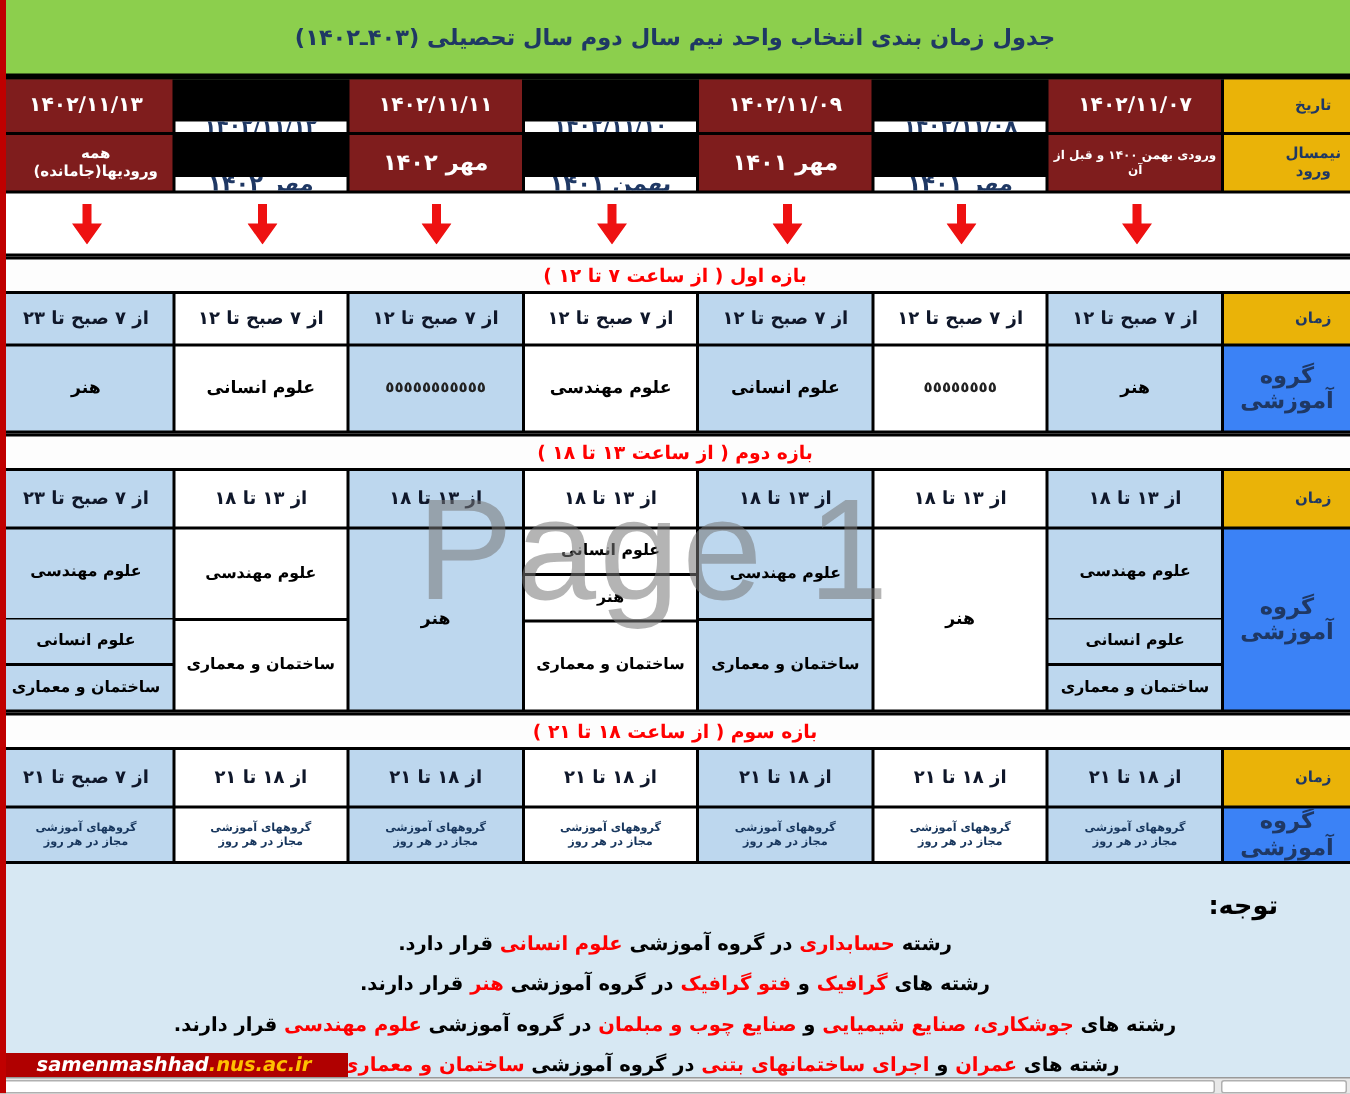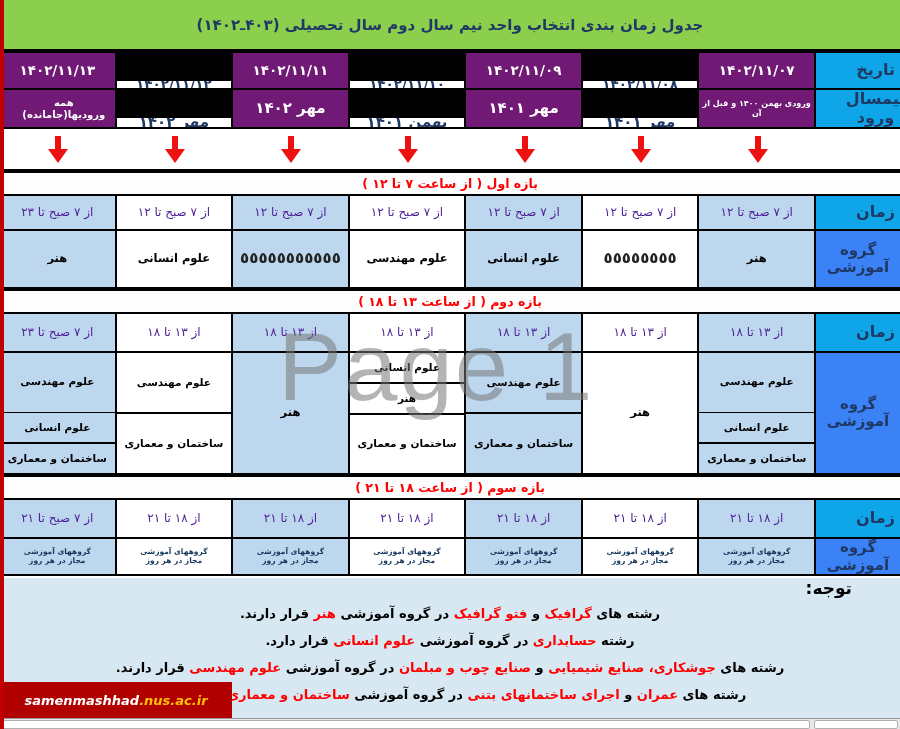--- a/index.html
+++ b/index.html
@@ -12,66 +12,66 @@
               display:flex;align-items:center;justify-content:center;direction:rtl;}
   .title-text{color:#1f3864;font-weight:bold;font-size:15px;}
 
   
   .tbl{background:#000;display:flex;flex-direction:column;gap:2px;border-bottom:2px solid #000;}
   .trow{display:grid;grid-template-columns:84px repeat(7,1fr);direction:rtl;gap:2px;background:#000;}
   .c{display:flex;align-items:center;justify-content:center;text-align:center;padding:1px 2px;
      overflow:hidden;line-height:1.15;}
   .wh{background:#fff;}
   .lb{background:#bdd7ee;}
-  .db{background:#701a75;}
-  .hdr{background:#0ea5e9;color:#1f3864;font-weight:bold;font-size:16px;padding-left:37px;}
+  .db{background:#7f1d1d;}
+  .hdr{background:#eab308;color:#1f3864;font-weight:bold;font-size:10px;padding-left:37px;}
   .hdrlb{background:#3b82f6;color:#1f3864;font-weight:bold;font-size:15px;}
 
   .h35{height:35px;}.h37{height:37px;}.h21{height:21px;}
   .h33{height:33px;}.h56{height:56px;}.h120{height:120px;}
 
   .date-cell{font-weight:bold;font-size:13.5px;}
   .db.date-cell,.db.sem-cell{color:#fff;}
   .wh.date-cell,.wh.sem-cell{color:#1f3864;margin-top:28px;}
   .sem-cell{font-weight:bold;font-size:15px;}
   .sem-small{font-size:8px;}
   .sem-med{font-size:10px;padding-left:15px;}
 
   .arrow-row{display:grid;grid-template-columns:84px repeat(7,1fr);direction:rtl;background:#fff;height:40px;}
   .arrow-cell{display:flex;align-items:center;justify-content:center;}
 
   .band{background:#fdfdfd;display:flex;align-items:center;justify-content:center;
         border-top:2px solid #000;direction:rtl;}
   .band-text{color:#f00;font-weight:bold;font-size:12.5px;}
 
-  .time-cell{font-weight:normal;font-size:12px;color:#4c1d95;}
+  .time-cell{font-weight:bold;font-size:12px;color:#0f172a;}
   .group-cell{font-weight:bold;font-size:11.5px;color:#000;}
-  .dots-cell{font-size:15px;letter-spacing:1px;color:#222;}
+  .dots-cell{font-size:10px;letter-spacing:1px;color:#222;}
 
   .stack{display:flex;flex-direction:column;background:#000;gap:1.5px;padding:0;}
   .sub{display:flex;align-items:center;justify-content:center;text-align:center;
        font-size:10.5px;font-weight:bold;color:#000;line-height:1.1;padding:0 2px;}
   .f1{flex:1;}.f2{flex:2;}
 
   .daily-cell{font-size:7.5px;font-weight:bold;color:#17365d;padding:0 17px;}
 
   
-  .notes{height:150px;background:#d7e8f3;direction:rtl;position:relative;padding-top:0;box-sizing:border-box;}
+  .notes{height:150px;background:#d7e8f3;direction:rtl;position:relative;padding-top:16px;box-sizing:border-box;}
   .notes-heading{font-size:17px;font-weight:bold;color:#000;margin:2px 48px 2px 0;text-align:right;}
   .note-line{text-align:center;font-size:13px;font-weight:bold;white-space:pre-wrap;
              line-height:27px;color:#000;}
   .note-line .red{color:#f00;}
 
   
   .watermark{position:absolute;top:312px;left:278px;font-size:96px;
              font-family:"Liberation Sans",sans-serif;color:rgba(118,118,118,0.55);
              z-index:5;letter-spacing:2px;pointer-events:none;}
 
   
-  .site-tag{position:absolute;left:0;bottom:11px;width:232px;height:36px;background:#b00000;
+  .site-tag{position:absolute;left:0;bottom:11px;width:232px;height:16px;background:#b00000;
             color:#fff;display:flex;align-items:center;justify-content:center;
             font-style:italic;font-weight:bold;font-size:13px;z-index:8;direction:ltr;}
   .site-tag .domain{color:#ffc000;}
 
   
   .scrollbar{position:absolute;bottom:0;left:0;width:900px;height:11px;background:#e8e8e8;
              border-top:1px solid #999;z-index:8;box-sizing:border-box;}
   .scroll-thumb{position:absolute;top:1px;left:2px;width:806px;height:7px;background:#fff;
                 border:1px solid #b0b0b0;border-radius:2px;}
   .scroll-right{position:absolute;top:1px;left:814px;width:82px;height:7px;background:#fff;
@@ -242,22 +242,22 @@
       <div class="c lb daily-cell">گروههای آموزشی مجاز در هر روز</div>
       <div class="c wh daily-cell">گروههای آموزشی مجاز در هر روز</div>
       <div class="c lb daily-cell">گروههای آموزشی مجاز در هر روز</div>
       <div class="c wh daily-cell">گروههای آموزشی مجاز در هر روز</div>
       <div class="c lb daily-cell">گروههای آموزشی مجاز در هر روز</div>
     </div>
   </div>
 
   <div class="notes">
     <div class="notes-heading">توجه:</div>
+    <div class="note-line"><span>رشته </span><span class="red">حسابداری</span><span> در گروه آموزشی </span><span class="red">علوم انسانی</span><span> قرار دارد.</span></div>
     <div class="note-line"><span>رشته های </span><span class="red">گرافیک</span><span> و </span><span class="red">فتو گرافیک</span><span> در گروه آموزشی </span><span class="red">هنر</span><span> قرار دارند.</span></div>
-    <div class="note-line"><span>رشته </span><span class="red">حسابداری</span><span> در گروه آموزشی </span><span class="red">علوم انسانی</span><span> قرار دارد.</span></div>
     <div class="note-line"><span>رشته های </span><span class="red">جوشکاری، صنایع شیمیایی</span><span> و </span><span class="red">صنایع چوب و مبلمان</span><span> در گروه آموزشی </span><span class="red">علوم مهندسی</span><span> قرار دارند.</span></div>
     <div class="note-line"><span>رشته های </span><span class="red">عمران</span><span> و </span><span class="red">اجرای ساختمانهای بتنی</span><span> در گروه آموزشی </span><span class="red">ساختمان و معماری</span><span> قرار دارند.</span></div>
   </div>
 
   <div class="watermark">Page 1</div>
 
   <div class="site-tag">
     <span>samenmashhad</span>
       <span class="domain">.nus.ac.ir</span>
   </div>

